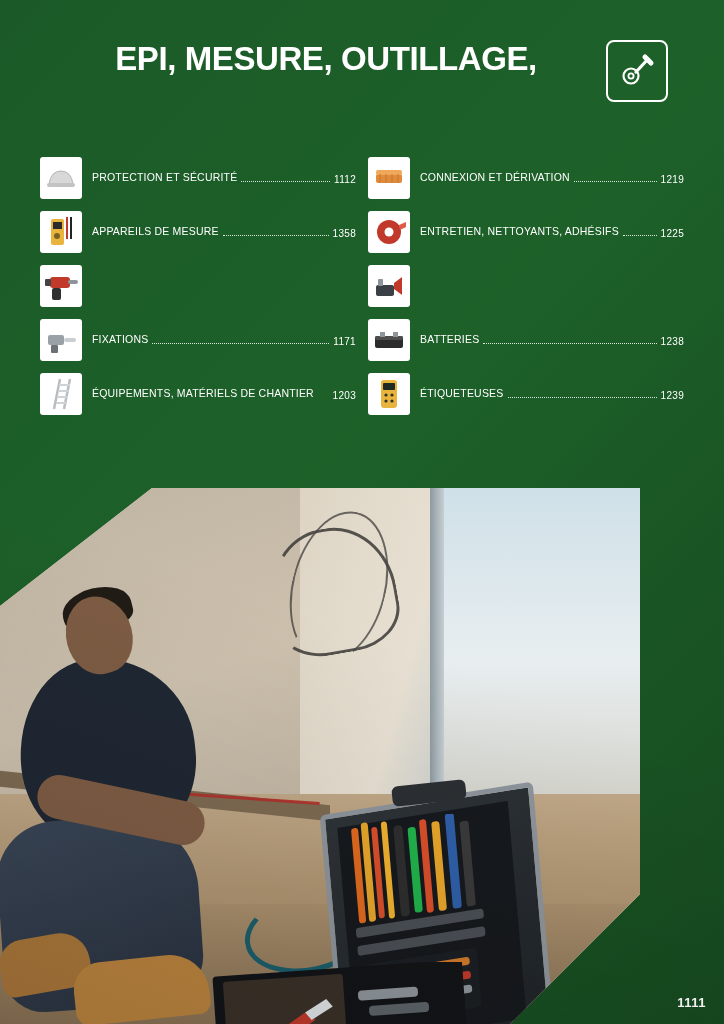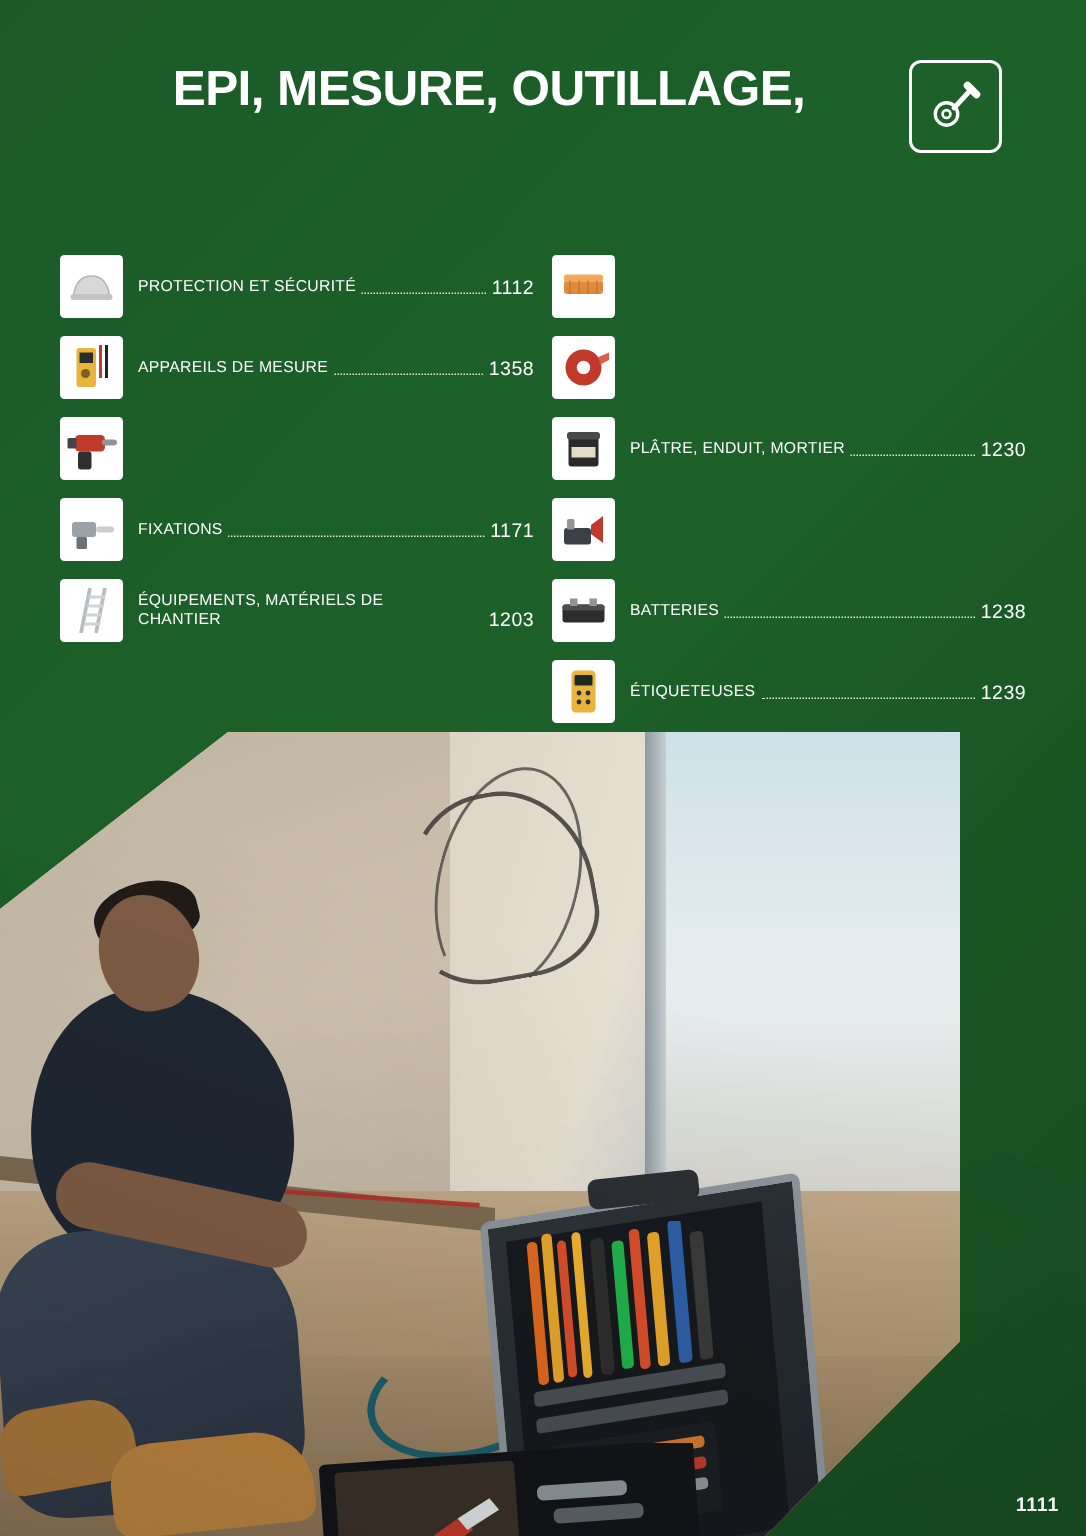--- a/index.html
+++ b/index.html
@@ -61,21 +61,21 @@
     border: 2.5px solid #ffffff;
     border-radius: 8px;
     display: flex;
     align-items: center;
     justify-content: center;
   }
 
   
   .toc {
     position: absolute;
-    top: 164px;
+    top: 151px;
     left: 40px;
     right: 40px;
     display: flex;
     gap: 12px;
   }
   .toc-col {
     flex: 1;
     display: flex;
     flex-direction: column;
   }
@@ -111,21 +111,21 @@
   .toc-label.two-line { align-self: center; }
   .dots {
     flex: 1;
     border-bottom: 1.5px dotted rgba(255,255,255,0.85);
     margin: 0 4px 3px 4px;
     min-width: 8px;
     height: 9px;
   }
   .dots.nodots { border-bottom: none; }
   .page-num {
-    font-size: 13px;
+    font-size: 10px;
     color: #ffffff;
     white-space: nowrap;
     letter-spacing: 0.3px;
   }
 
   
   .photo {
     position: absolute;
     left: 0;
     bottom: 0;
@@ -372,46 +372,42 @@
     <div class="toc-col">
 
       <div class="toc-item">
         <div class="thumb">
           <svg width="42" height="42" viewBox="0 0 42 42">
             <rect x="8" y="17" width="26" height="9" rx="2" fill="#e08b3c"></rect>
             <rect x="8" y="13" width="26" height="5" rx="2" fill="#f0a85a"></rect>
             <path d="M12 17 v9 M18 17 v9 M24 17 v9 M30 17 v9" stroke="#c4762f" stroke-width="1"></path>
           </svg>
         </div>
+        <div class="toc-text">
+          <span class="toc-label">CONNEXION ET DÉRIVATION</span>
+          <span class="dots"></span>
+          <span class="page-num">1219</span>
+        </div>
       </div>
 
       <div class="toc-item">
         <div class="thumb">
           <svg width="42" height="42" viewBox="0 0 42 42">
             <circle cx="21" cy="21" r="12" fill="#c0392b"></circle>
             <circle cx="21" cy="21" r="4.5" fill="#ffffff"></circle>
             <path d="M31 14 L38 11 L38 16 L32 19 Z" fill="#e05b4a"></path>
           </svg>
         </div>
-      </div>
-
-      <div class="toc-item">
-        <div class="thumb">
-          <svg width="42" height="42" viewBox="0 0 42 42">
-            <rect x="11" y="13" width="20" height="20" rx="2" fill="#2a2a2a"></rect>
-            <rect x="10" y="10" width="22" height="5" rx="2" fill="#4a4a4a"></rect>
-            <rect x="13" y="20" width="16" height="7" fill="#e3dcc8"></rect>
-          </svg>
-        </div>
-        <div class="toc-text">
-          <span class="toc-label">PLÂTRE, ENDUIT, MORTIER</span>
-          <span class="dots"></span>
-          <span class="page-num">1230</span>
-        </div>
-      </div>
+        <div class="toc-text">
+          <span class="toc-label">ENTRETIEN, NETTOYANTS, ADHÉSIFS</span>
+          <span class="dots"></span>
+          <span class="page-num">1225</span>
+        </div>
+      </div>
+
 
       <div class="toc-item">
         <div class="thumb">
           <svg width="42" height="42" viewBox="0 0 42 42">
             <rect x="8" y="20" width="18" height="11" rx="2" fill="#3a4046"></rect>
             <path d="M26 18 l8 -6 v18 l-8 -6 z" fill="#c0392b"></path>
             <rect x="10" y="14" width="5" height="7" rx="1" fill="#8e959b"></rect>
           </svg>
         </div>
       </div>

